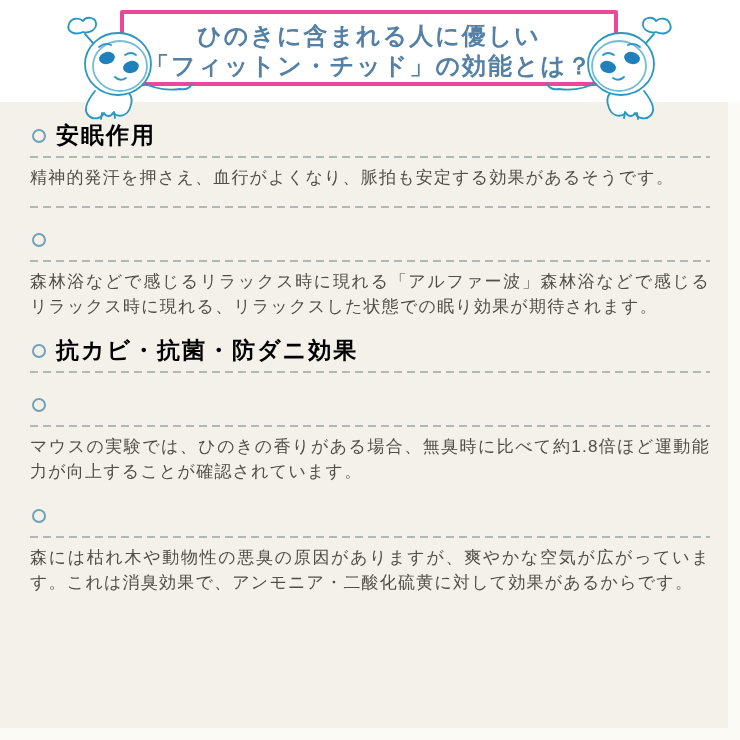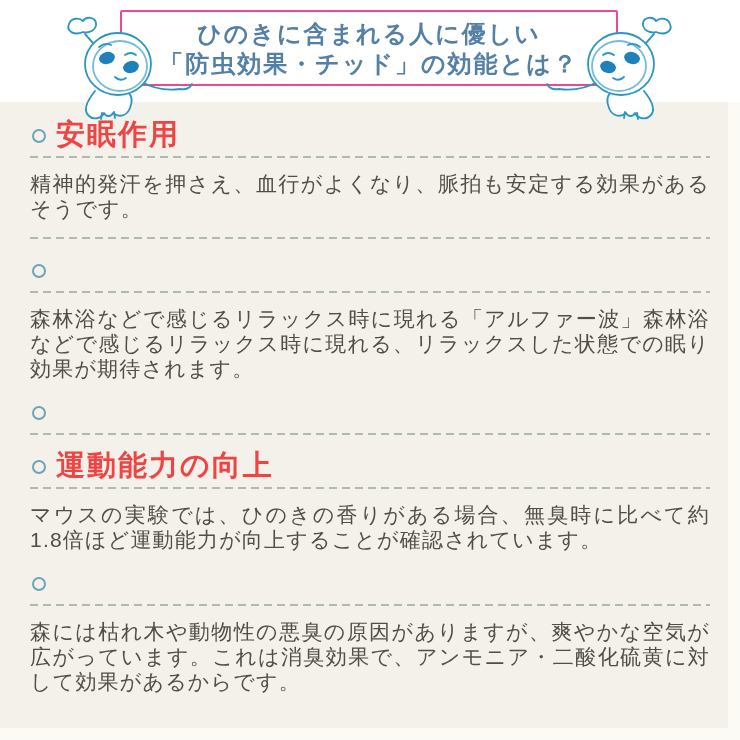--- a/index.html
+++ b/index.html
@@ -28,21 +28,21 @@
     left: 0; top: 102px;
     width: 728px; height: 626px;
     background: #f4f1ea;
   }
   
   .banner {
     position: absolute;
     left: 120px; top: 10px;
     width: 498px; height: 76px;
     background: #ffffff;
-    border: 2px solid #ec4899;
+    border: 4px solid #ec4899;
     border-radius: 2px;
     z-index: 1;
     text-align: center;
     padding-top: 7px;
   }
   .banner-line {
     color: #5580a6;
     font-size: 24px;
     font-weight: bold;
     line-height: 30px;
@@ -63,61 +63,61 @@
     width: 728px;
     padding: 18px 18px 0 30px;
     z-index: 2;
   }
   .effect-section { margin-bottom: 16px; }
   .section-heading {
     display: flex;
     align-items: center;
     height: 30px;
     margin-bottom: 6px;
-    color: #ef4444;
-    font-size: 29px;
+    color: #000000;
+    font-size: 23px;
     font-weight: bold;
     letter-spacing: 2px;
     font-family: Liberation Serif, serif;
   }
   .ring {
     display: inline-block;
     width: 14px; height: 14px;
     border: 2px solid #6fa3b8;
     border-radius: 50%;
     margin: 2px 10px 0 2px;
     flex: 0 0 auto;
   }
   .dashed-divider {
     height: 2px;
     background: repeating-linear-gradient(90deg,
       #9aa5a3 0px, #9aa5a3 8px,
       rgba(0,0,0,0) 8px, rgba(0,0,0,0) 13px);
     opacity: 0.75;
   }
   .section-body {
-    margin-top: 13px;
+    margin-top: 7px;
     color: #514e49;
-    font-size: 21px;
+    font-size: 17px;
     line-height: 25px;
     letter-spacing: 1.2px;
     text-align: justify;
   }
 </style>
 </head>
 <body>
 
 <div class="page">
 
   <div class="header-band"></div>
   <div class="content-band"></div>
 
   <div class="banner">
     <div class="banner-line">ひのきに含まれる人に優しい</div>
-    <div class="banner-line">「防虫効果・チッド」の効能とは？</div>
+    <div class="banner-line">「フィットン・チッド」の効能とは？</div>
   </div>
 
   <svg class="mascot mascot-left" viewBox="0 0 165 112" width="165" height="112">
     <g fill="none" stroke="#2a96c2" stroke-width="1.8" stroke-linecap="round" stroke-linejoin="round">
       <path d="M31 23 c-9 4 -17 -1 -14 -8 c2 -6 10 -7 14 -3 c3 -5 12 -4 13 2 c1 6 -6 11 -13 9 z" fill="#ffffff"></path>
       <path d="M33 25 c5 5 10 11 14 18"></path>
       <path d="M43 82 C35 92 31 102 37 107 C41 111 49 110 52 104 C54 108 59 108 61 104 C67 109 75 107 78 99 C81 92 80 87 76 83" fill="#ffffff"></path>
       <path d="M50 104 l-1 6 M62 103 l1 6"></path>
       <path d="M88 72 C100 79 114 82 128 80 c6 1 10 -1 12 -5"></path>
       <ellipse cx="66" cy="55" rx="33" ry="31" fill="#ffffff"></ellipse>
@@ -166,28 +166,28 @@
       <h2 class="section-heading">
         <span class="ring"></span>
       </h2>
       <div class="dashed-divider"></div>
       <p class="section-body">森林浴などで感じるリラックス時に現れる「アルファー波」森林浴などで感じるリラックス時に現れる、リラックスした状態での眠り効果が期待されます。</p>
     </section>
 
     <section class="effect-section">
       <h2 class="section-heading">
         <span class="ring"></span>
-      </h2>
-      <div class="dashed-divider"></div>
-    </section>
-
-    <section class="effect-section">
-      <h2 class="section-heading">
-        <span class="ring"></span>
-        <span>運動能力の向上</span>
+        <span>抗カビ・抗菌・防ダニ効果</span>
+      </h2>
+      <div class="dashed-divider"></div>
+    </section>
+
+    <section class="effect-section">
+      <h2 class="section-heading">
+        <span class="ring"></span>
       </h2>
       <div class="dashed-divider"></div>
       <p class="section-body">マウスの実験では、ひのきの香りがある場合、無臭時に比べて約1.8倍ほど運動能力が向上することが確認されています。</p>
     </section>
 
     <section class="effect-section">
       <h2 class="section-heading">
         <span class="ring"></span>
       </h2>
       <div class="dashed-divider"></div>

